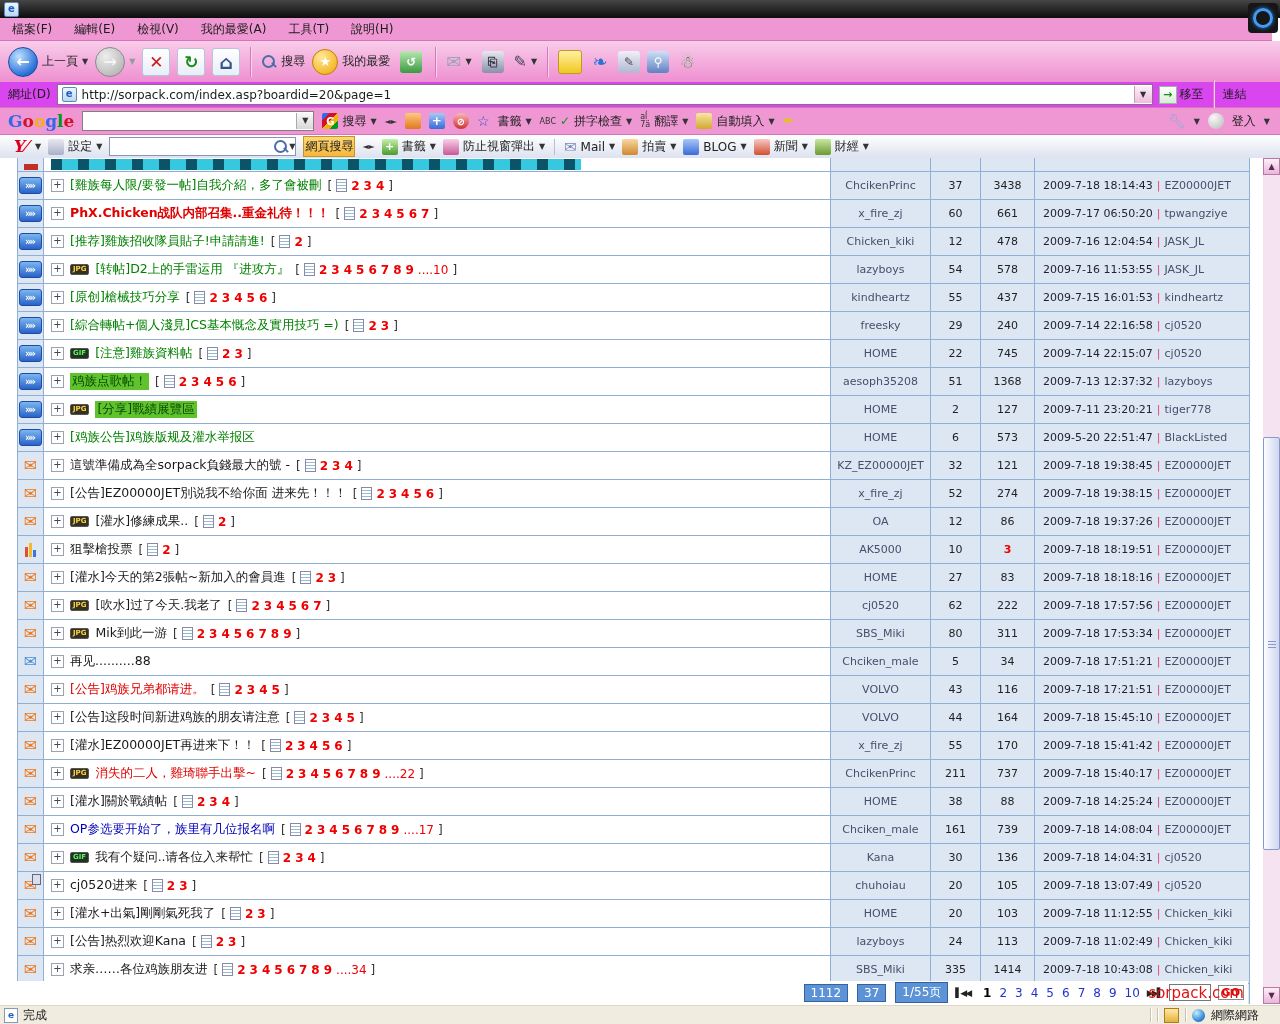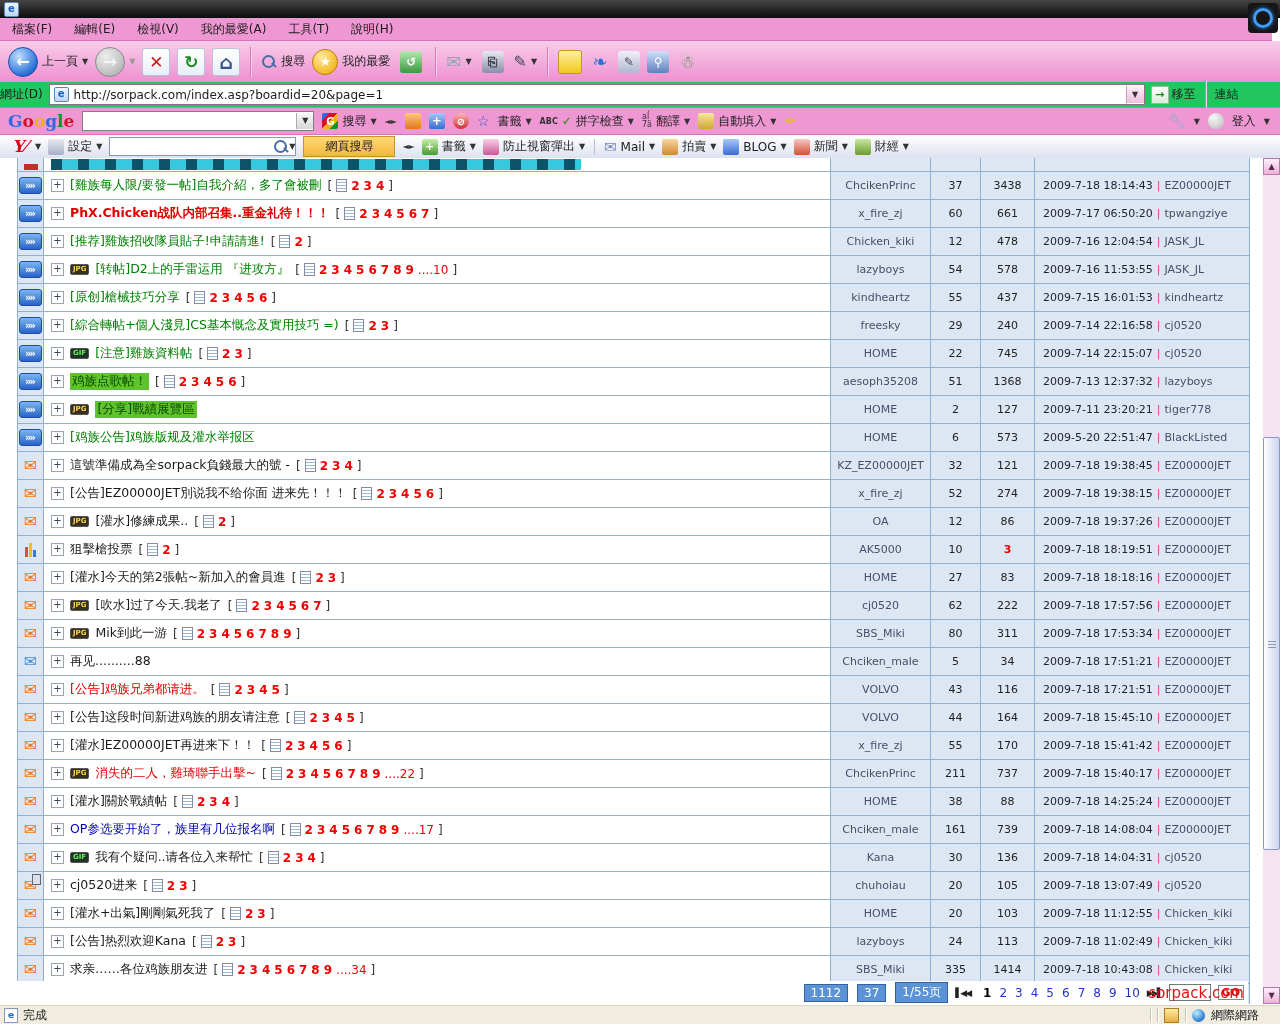--- a/index.html
+++ b/index.html
@@ -31,22 +31,22 @@
   .sq.flat{background:transparent;border-color:transparent}
   .ddn{font-size:8px;color:#333}
   .tb-sep{width:1px;height:30px;background:#d678ba;box-shadow:1px 0 0 #f8d5ee;margin:0 3px}
   .mag{position:relative;width:16px;height:16px;display:inline-block}
   .mag::before{content:"";position:absolute;left:1px;top:1px;width:9px;height:9px;border:2px solid #4a6da8;border-radius:50%}
   .mag::after{content:"";position:absolute;left:10px;top:10px;width:6px;height:2px;background:#4a6da8;transform:rotate(45deg)}
   .starcirc{width:24px;height:24px;border-radius:50%;background:radial-gradient(circle at 35% 30%,#ffe89a,#f0a800);
     border:1px solid #c08000;color:#fff;display:flex;align-items:center;justify-content:center;font-size:13px}
   .miscico{width:22px;height:22px;border-radius:3px;display:flex;align-items:center;justify-content:center;color:#fff;font-size:12px}
   
-  .addressbar{position:absolute;top:82px;left:0;right:0;height:25px;background:#22c55e;
-    display:flex;align-items:center;gap:6px;color:#1c1c1c;border-bottom:1px solid #d873b8}
+  .addressbar{position:absolute;top:82px;left:0;right:0;height:25px;background:#d946ef;
+    display:flex;align-items:center;gap:6px;padding-left:8px;color:#1c1c1c;border-bottom:1px solid #d873b8}
   .urlbox{display:flex;align-items:center;gap:5px;background:#fff;border:1px solid #8a6f86;height:19px;width:1090px;padding-left:4px}
   .urlbox .drop{margin-left:auto;width:17px;height:17px;background:linear-gradient(#fdeffa,#edbede);
     border-left:1px solid #c79ab8;display:flex;align-items:center;justify-content:center;font-size:8px;color:#333}
   .gobtn{display:flex;align-items:center;gap:3px}
   .goarrow{width:16px;height:16px;background:linear-gradient(#ffffff,#d8ecd8);border:1px solid #9ab89a;
     color:#1a8a1a;font-weight:bold;display:flex;align-items:center;justify-content:center;font-size:11px}
   
   .gbar{position:absolute;top:108px;left:0;right:0;height:26px;background:#ee97d2;display:flex;align-items:center;
     gap:8px;padding-left:8px;color:#222;border-bottom:1px solid #d873b8}
   .glogo{font-family:"DejaVu Serif","Liberation Serif",serif;font-size:17px;font-weight:bold;letter-spacing:0}
@@ -54,21 +54,21 @@
   .ginput .drop{margin-left:auto;width:16px;height:16px;background:linear-gradient(#f8f8f8,#d8d8d8);
     border-left:1px solid #aaa;text-align:center;font-size:8px;line-height:16px;color:#333}
   .gico{width:16px;height:16px;border-radius:2px;display:inline-flex;align-items:center;justify-content:center;font-size:10px;font-weight:bold;color:#fff}
   .gright{margin-left:auto;display:flex;align-items:center;gap:8px;padding-right:10px}
   
   .ybar{position:absolute;top:135px;left:0;right:0;height:23px;
     background:linear-gradient(#ffffff,#dde2ef);border-bottom:1px solid #9aa4c0;
     display:flex;align-items:center;gap:7px;padding-left:14px;color:#222}
   .ylogo{font-family:"DejaVu Serif","Liberation Serif",serif;font-size:16px;font-weight:bold;font-style:italic;color:#e0001a}
   .yinput{width:185px;height:17px;background:#fff;border:1px solid #8a94b8;display:flex;align-items:center}
-  .ysearchbtn{background:linear-gradient(#ffd975,#f6b73c);border:1px solid #c8922a;padding:1px 21px;font-size:12px}
+  .ysearchbtn{background:linear-gradient(#ffd975,#f6b73c);border:1px solid #c8922a;padding:1px 1px;font-size:12px}
   .ybar-sep{width:1px;height:16px;background:#b8bed4;margin:0 2px}
   
   .content{position:absolute;top:158px;left:0;right:0;height:846px;background:#fff}
   .ftable{position:absolute;left:17px;top:0;width:1231px;border-left:1px solid #8fb0d4;border-right:1px solid #8fb0d4}
   .frow{display:flex;height:27px;border-bottom:1px solid #8fb0d4;align-items:stretch}
   .frow.partial{height:13px;overflow:hidden}
   .c{display:flex;align-items:center;border-right:1px solid #8fb0d4;box-sizing:border-box}
   .ci{width:26px;justify-content:center;background:#dde6f3}
   .ct{flex:1;background:#fff;padding-left:7px;gap:6px;overflow:hidden;white-space:nowrap}
   .ca{width:100px;justify-content:center;background:#dde6f3;font-size:11px;color:#44506a;overflow:hidden;white-space:nowrap}
@@ -235,21 +235,21 @@
   <span class="ddn">◄►</span>
   <span class="gico" style="background:linear-gradient(#ffc880,#e07820)"></span>
   <span class="gico" style="background:linear-gradient(#a8c8f8,#3a6ad8);font-size:12px">+</span>
   <span class="gico" style="background:linear-gradient(#f8b8b8,#d03030);border-radius:50%">⊘</span>
   <span style="color:#2a52c8;font-size:14px">☆</span>
   <span class="tbtn">
     <span>書籤</span>
     <span class="ddn">▼</span>
   </span>
   <span class="tbtn">
-    <span style="font-size:8px;font-weight:bold;color:#333">ABC</span>
+    <span style="font-size:8px;font-weight:normal;color:#333">ABC</span>
     <span style="color:#1a8a1a;font-weight:bold">✓</span>
     <span>拼字檢查</span>
     <span class="ddn">▼</span>
   </span>
   <span class="tbtn">
     <span style="font-size:8px;color:#333;line-height:1">aĺ<br>7ä</span>
     <span>翻譯</span>
     <span class="ddn">▼</span>
   </span>
   <span class="tbtn">

